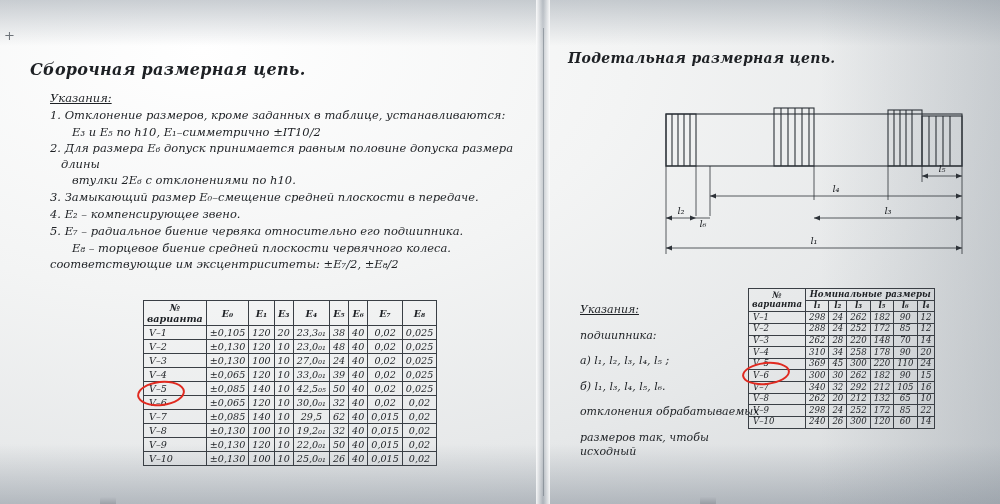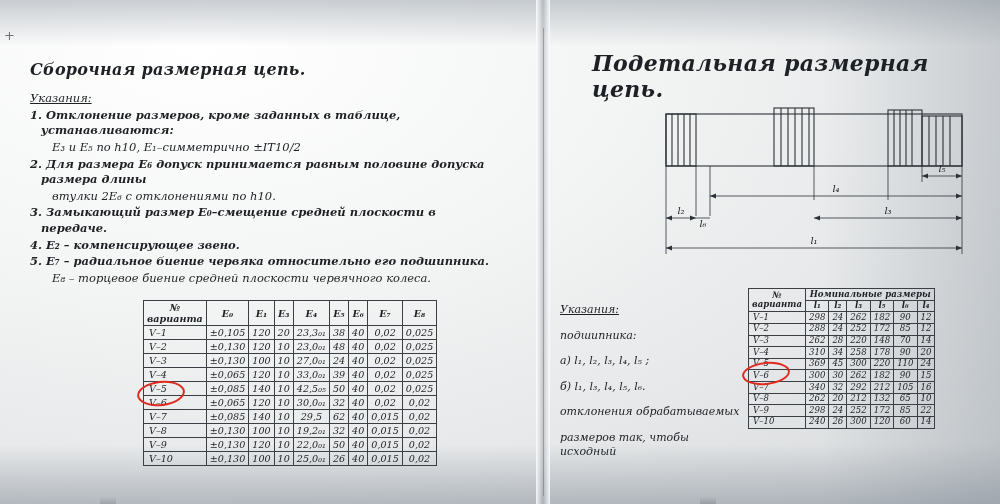--- a/index.html
+++ b/index.html
@@ -46,29 +46,29 @@
   .clip{
     position:absolute;width:16px;height:9px;border-radius:2px;
     background:linear-gradient(to bottom,#b9bec4,#8e949b);
     opacity:.85;
   }
 
   .col{position:absolute;}
   .title{
     font-style:italic;font-weight:bold;font-size:17px;letter-spacing:.3px;
   }
-  .uk{font-style:italic;font-size:11.5px;line-height:1.33;}
+  .uk{font-style:italic;font-size:11.5px;line-height:1.33;margin-left:20px;}
   .note-underline{text-decoration:underline;}
 
   
   #left{left:30px;top:60px;width:500px;}
   #left .title{font-size:16px;}
   #left .instr{margin-top:12px;width:470px;}
   #left .instr p{margin:0 0 1.5px 0;}
-  .ind1{padding-left:11px;text-indent:-11px;font-weight:bold;}
+  .ind1{padding-left:11px;text-indent:-11px;}
   .ind2{padding-left:22px;font-style:italic;}
 
   
   table{border-collapse:collapse;font-style:italic;}
   .tbl1{
     position:absolute;left:143px;top:300px;font-size:9.6px;
   }
   .tbl1 th,.tbl1 td{
     border:1px solid #3a3f45;padding:1px 3px;text-align:center;
     line-height:1.15;white-space:nowrap;
@@ -89,21 +89,21 @@
   
   .ellipse{
     position:absolute;border:2.2px solid #e02a20;border-radius:50%;
     transform:rotate(-6deg);pointer-events:none;
   }
   #ell1{left:137px;top:381px;width:44px;height:21px;}
   #ell2{left:742px;top:362px;width:44px;height:19px;}
 
   
   #right{left:568px;top:50px;width:420px;}
-  #right .title{font-size:22px;margin-left:24px;}
+  #right .title{font-size:14px;}
 
   .drawing{position:absolute;left:648px;top:96px;width:332px;height:175px;}
   .drawing svg{display:block;}
 
   .fig-lbl{font-style:italic;font-size:10px;}
 </style>
 </head>
 <body>
 
 <div id="sheet">
@@ -124,20 +124,21 @@
     <div class="instr uk">
       <p class="note-underline">Указания:</p>
       <p class="ind1">1. Отклонение размеров, кроме заданных в таблице, устанавливаются:</p>
       <p class="ind2">E₃ и E₅ по h10, E₁–симметрично ±IT10/2</p>
       <p class="ind1">2. Для размера E₆ допуск принимается равным половине допуска размера длины</p>
       <p class="ind2">втулки 2E₆ с отклонениями по h10.</p>
       <p class="ind1">3. Замыкающий размер E₀–смещение средней плоскости в передаче.</p>
       <p class="ind1">4. E₂ – компенсирующее звено.</p>
       <p class="ind1">5. E₇ – радиальное биение червяка относительно его подшипника.</p>
       <p class="ind2">E₈ – торцевое биение средней плоскости червячного колеса.</p>
+      <p>соответствующие им эксцентриситеты: ±E₇/2, ±E₈/2</p>
     </div>
   </div>
 
   <table class="tbl1" id="table-left">
     <thead>
       <tr>
         <th rowspan="2">
           <span>№</span><br>
           <span>варианта</span>
         </th>

